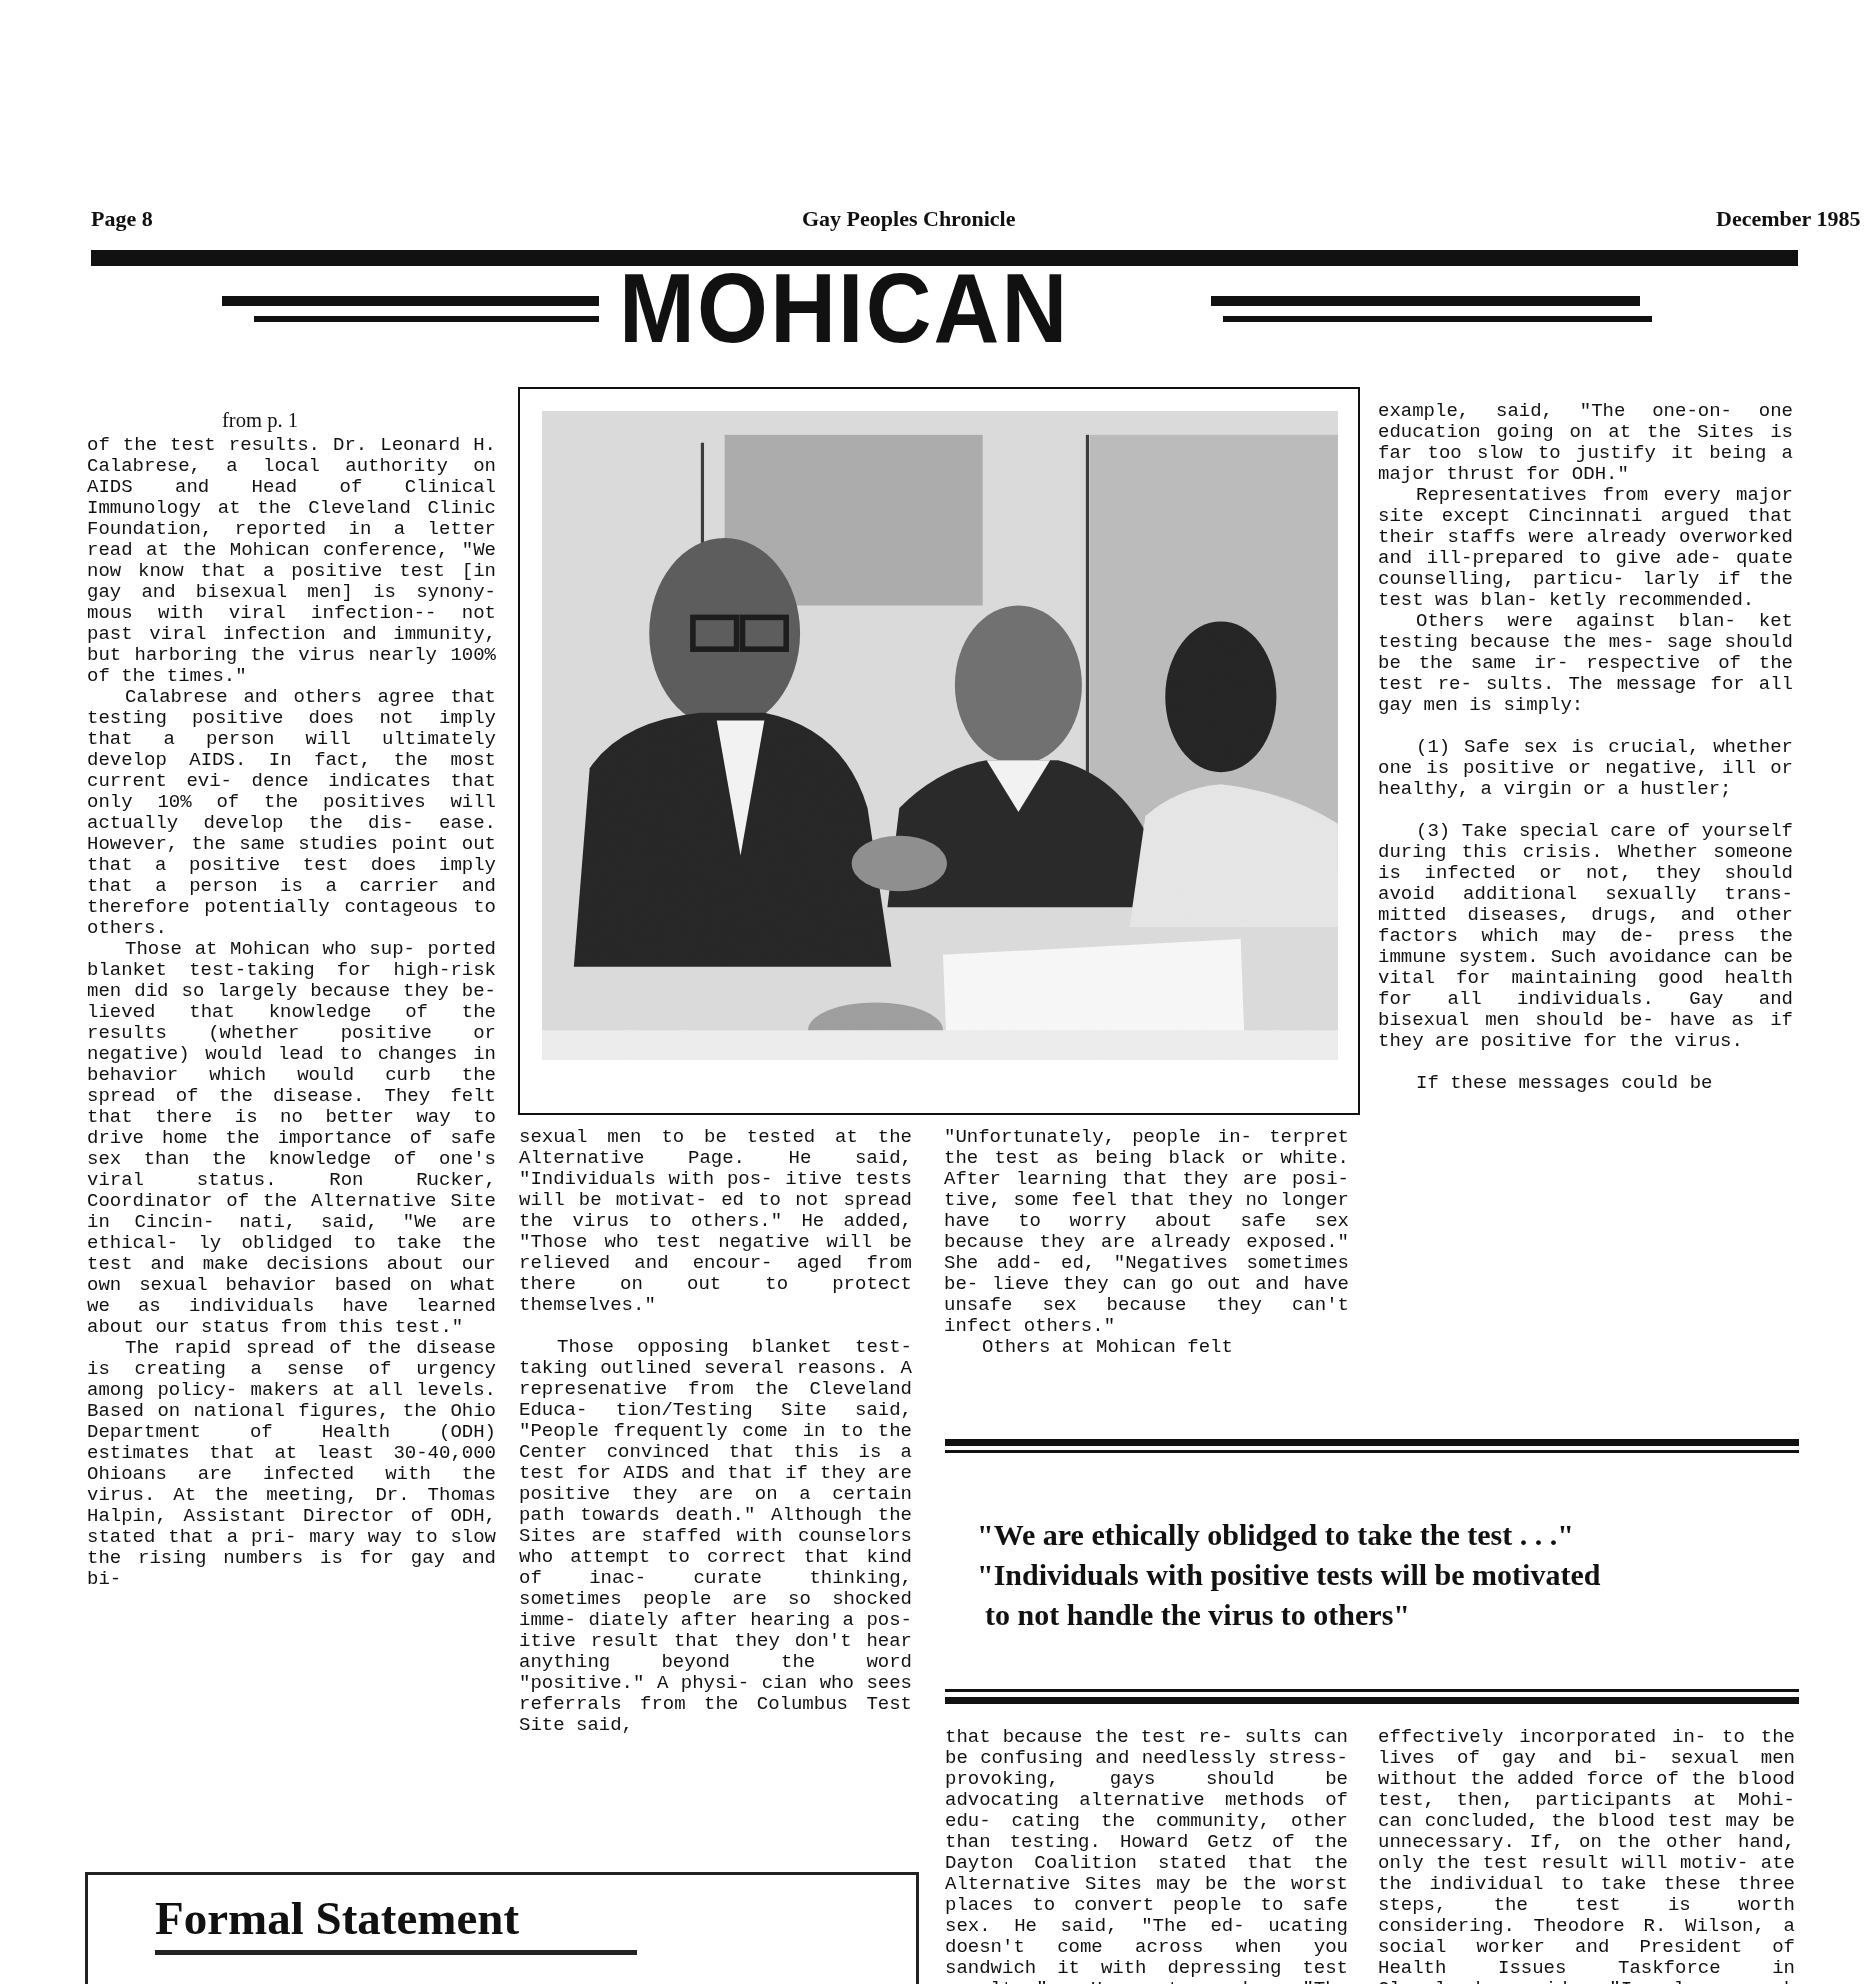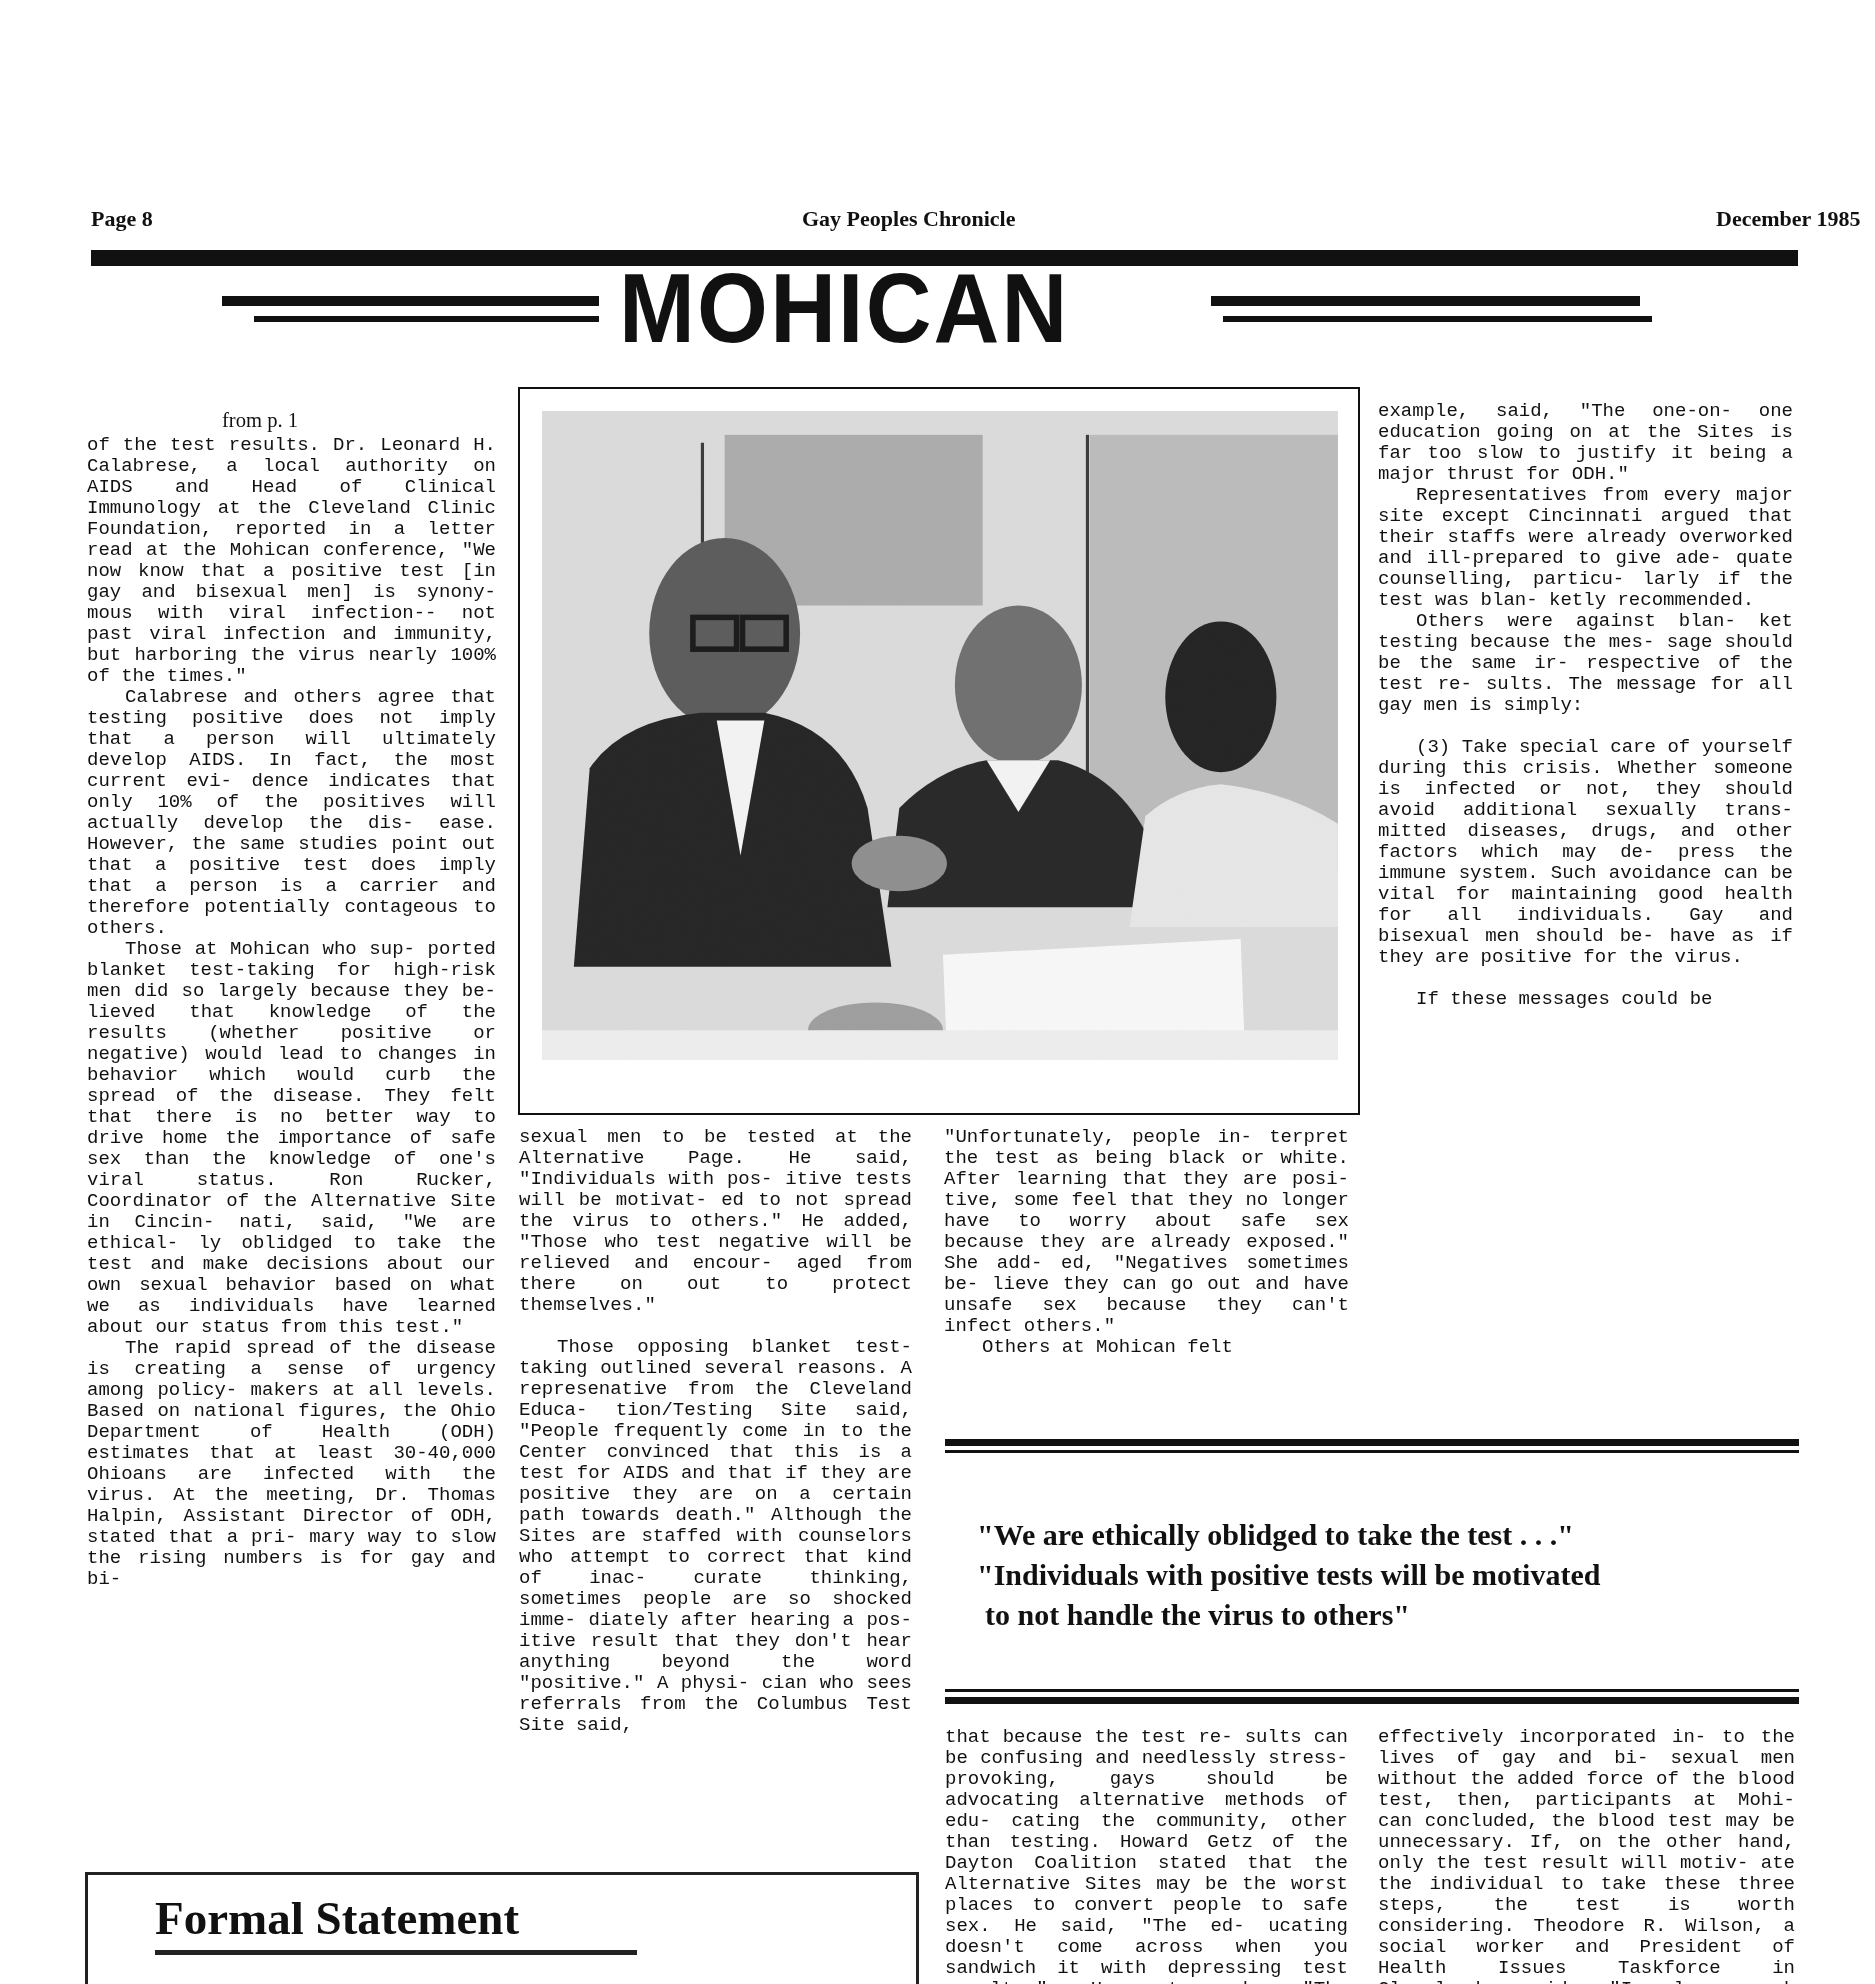--- a/index.html
+++ b/index.html
@@ -126,20 +126,21 @@
 
 <div id="col3" class="abs col mono">
   <p>"Unfortunately, people in- terpret the test as being black or white. After learning that they are posi- tive, some feel that they no longer have to worry about safe sex because they are already exposed." She add- ed, "Negatives sometimes be- lieve they can go out and have unsafe sex because they can't infect others."</p>
   <p class="ind">Others at Mohican felt</p>
 </div>
 
 <div id="col4" class="abs col mono">
   <p>example, said, "The one-on- one education going on at the Sites is far too slow to justify it being a major thrust for ODH."</p>
   <p class="ind">Representatives from every major site except Cincinnati argued that their staffs were already overworked and ill-prepared to give ade- quate counselling, particu- larly if the test was blan- ketly recommended.</p>
   <p class="ind">Others were against blan- ket testing because the mes- sage should be the same ir- respective of the test re- sults. The message for all gay men is simply:</p>
+  <p class="ind gap">(1) Safe sex is crucial, whether one is positive or negative, ill or healthy, a virgin or a hustler;</p>
   <p class="ind gap">(3) Take special care of yourself during this crisis. Whether someone is infected or not, they should avoid additional sexually trans- mitted diseases, drugs, and other factors which may de- press the immune system. Such avoidance can be vital for maintaining good health for all individuals. Gay and bisexual men should be- have as if they are positive for the virus.</p>
   <p class="ind gap">If these messages could be</p>
 </div>
 
 <div id="pq-r1" class="abs pq-rule-thick"></div>
 <div id="pq-r2" class="abs pq-rule-thin"></div>
 <div id="pullquote" class="abs serif">
   <div>"We are ethically oblidged to take the test . . ."</div>
   <div>"Individuals with positive tests will be motivated</div>
   <div>to not handle the virus to others"</div>

